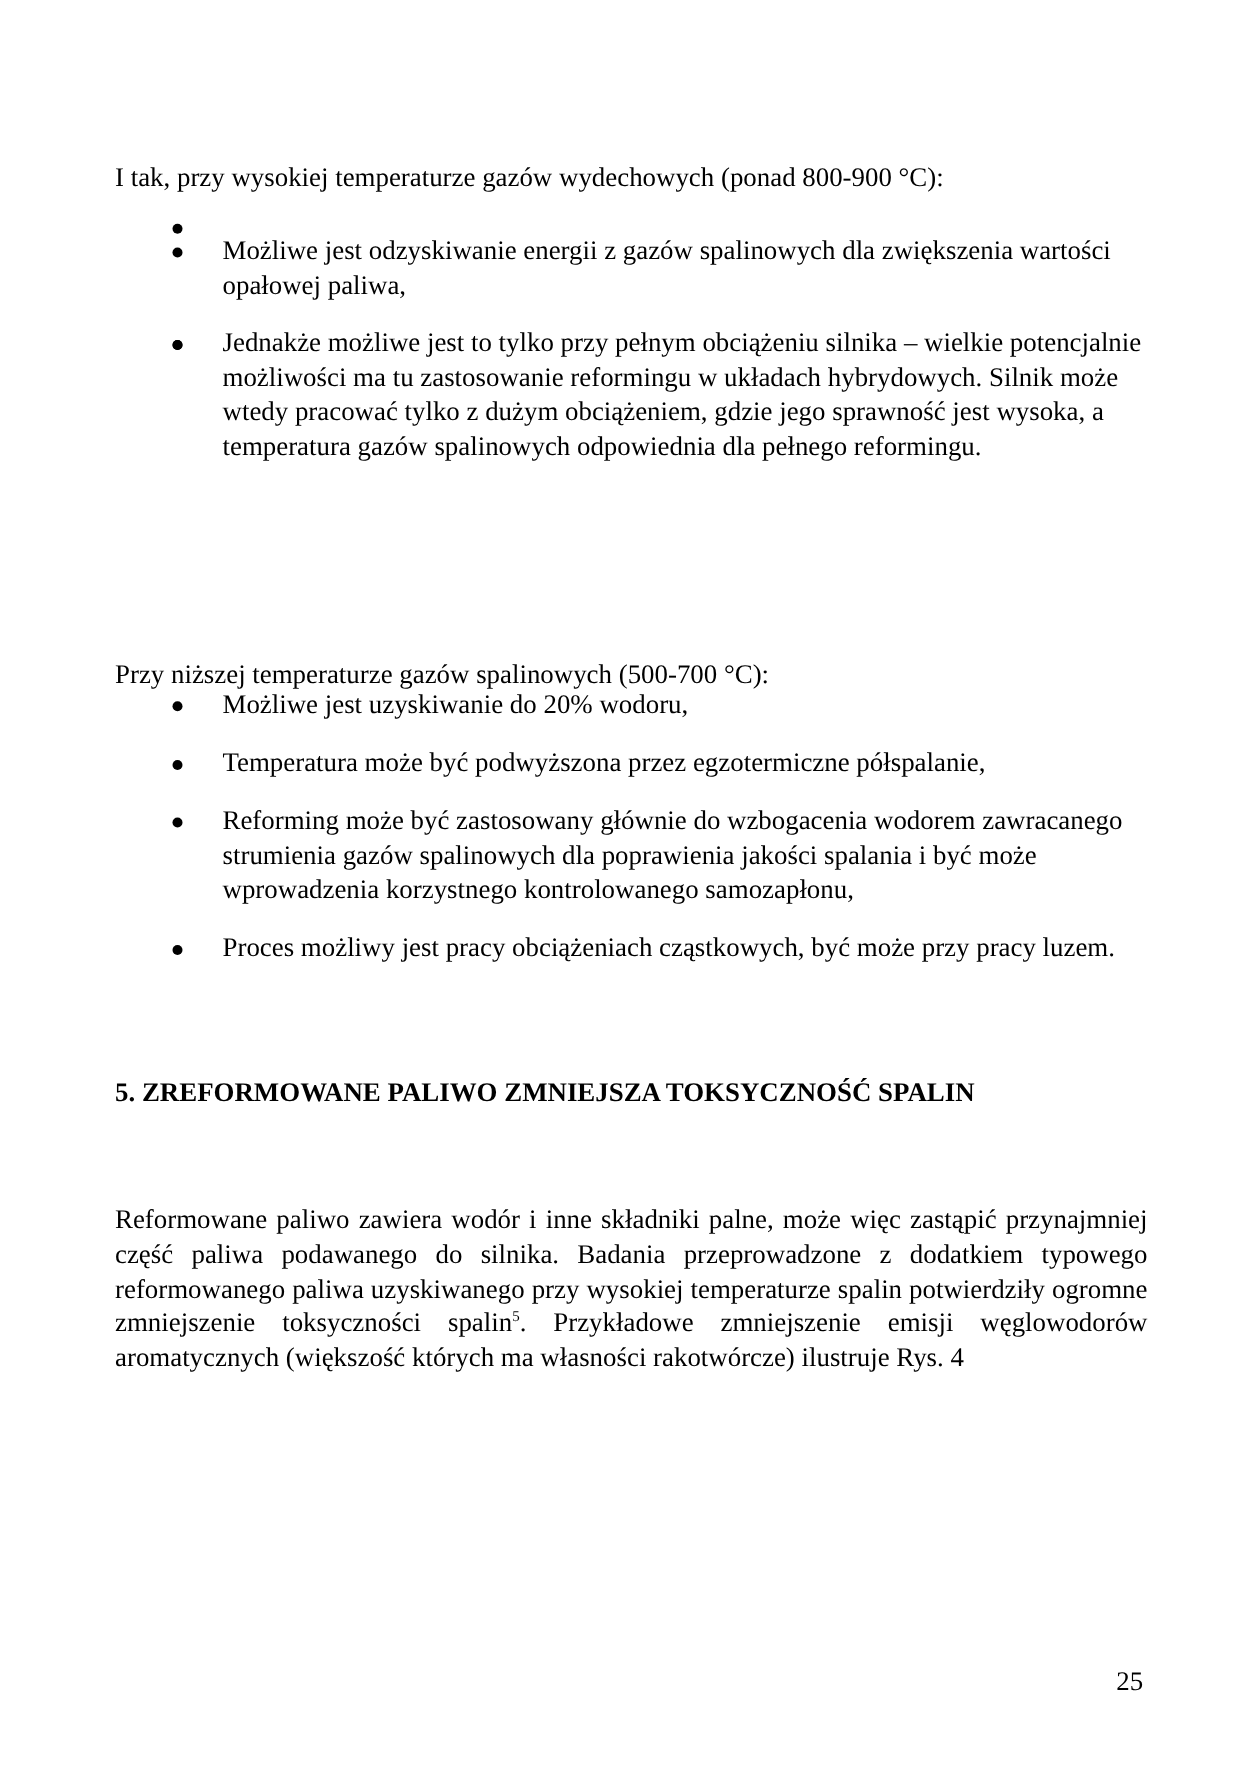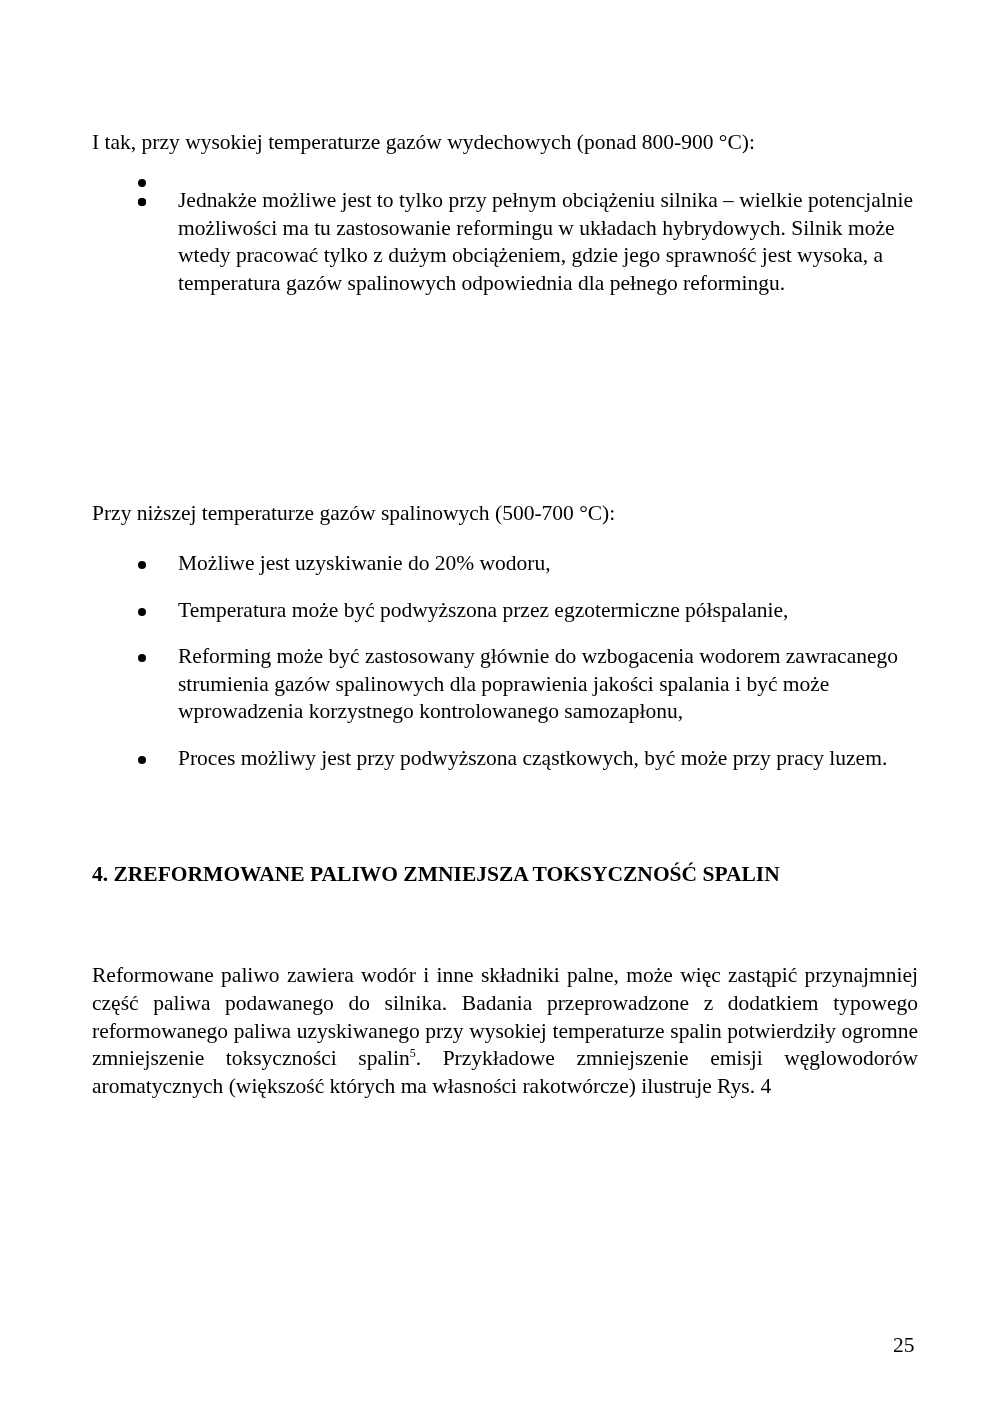--- a/index.html
+++ b/index.html
@@ -86,47 +86,51 @@
 <div class="page">
 
   <p class="intro" style="top:113px;">I tak, przy wysokiej temperaturze gazów wydechowych (ponad 800-900 °C):</p>
 
   <ul class="bullet-list" style="top:152px;">
     <li class="bullet-item">
       <span class="dot"></span>
     </li>
     <li class="bullet-item">
       <span class="dot"></span>
+      <span>Możliwe jest odzyskiwanie energii z gazów spalinowych dla zwiększenia wartości opałowej paliwa,</span>
+    </li>
+    <li class="bullet-item">
+      <span class="dot"></span>
     </li>
     <li class="bullet-item">
       <span class="dot"></span>
       <span>Jednakże możliwe jest to tylko przy pełnym obciążeniu silnika – wielkie potencjalnie możliwości ma tu zastosowanie reformingu w układach hybrydowych. Silnik może wtedy pracować tylko z dużym obciążeniem, gdzie jego sprawność jest wysoka, a temperatura gazów spalinowych odpowiednia dla pełnego reformingu.</span>
     </li>
   </ul>
 
-  <p class="intro" style="top:484px;">Przy niższej temperaturze gazów spalinowych (500-700 °C):</p>
+  <p class="intro" style="top:510px;">Przy niższej temperaturze gazów spalinowych (500-700 °C):</p>
 
   <ul class="bullet-list" style="top:534px;">
     <li class="bullet-item">
       <span class="dot"></span>
       <span>Możliwe jest uzyskiwanie do 20% wodoru,</span>
     </li>
     <li class="bullet-item">
       <span class="dot"></span>
       <span>Temperatura może być podwyższona przez egzotermiczne półspalanie,</span>
     </li>
     <li class="bullet-item">
       <span class="dot"></span>
       <span>Reforming może być zastosowany głównie do wzbogacenia wodorem zawracanego strumienia gazów spalinowych dla poprawienia jakości spalania i być może wprowadzenia korzystnego kontrolowanego samozapłonu,</span>
     </li>
     <li class="bullet-item">
       <span class="dot"></span>
-      <span>Proces możliwy jest przy podwyższona cząstkowych, być może przy pracy luzem.</span>
+      <span>Proces możliwy jest pracy obciążeniach cząstkowych, być może przy pracy luzem.</span>
     </li>
   </ul>
 
-  <h2 class="heading">4. ZREFORMOWANE PALIWO ZMNIEJSZA TOKSYCZNOŚĆ SPALIN</h2>
+  <h2 class="heading">5. ZREFORMOWANE PALIWO ZMNIEJSZA TOKSYCZNOŚĆ SPALIN</h2>
 
   <p class="paragraph"><span>Reformowane paliwo zawiera wodór i inne składniki palne, może więc zastąpić przynajmniej część paliwa podawanego do silnika.  Badania przeprowadzone z dodatkiem typowego reformowanego paliwa uzyskiwanego przy wysokiej temperaturze spalin potwierdziły ogromne zmniejszenie toksyczności spalin</span><sup>5</sup><span>. Przykładowe zmniejszenie emisji węglowodorów aromatycznych (większość których ma własności rakotwórcze) ilustruje Rys. 4</span></p>
 
   <div class="page-number">25</div>
 
 </div>
 
 </body></html>

